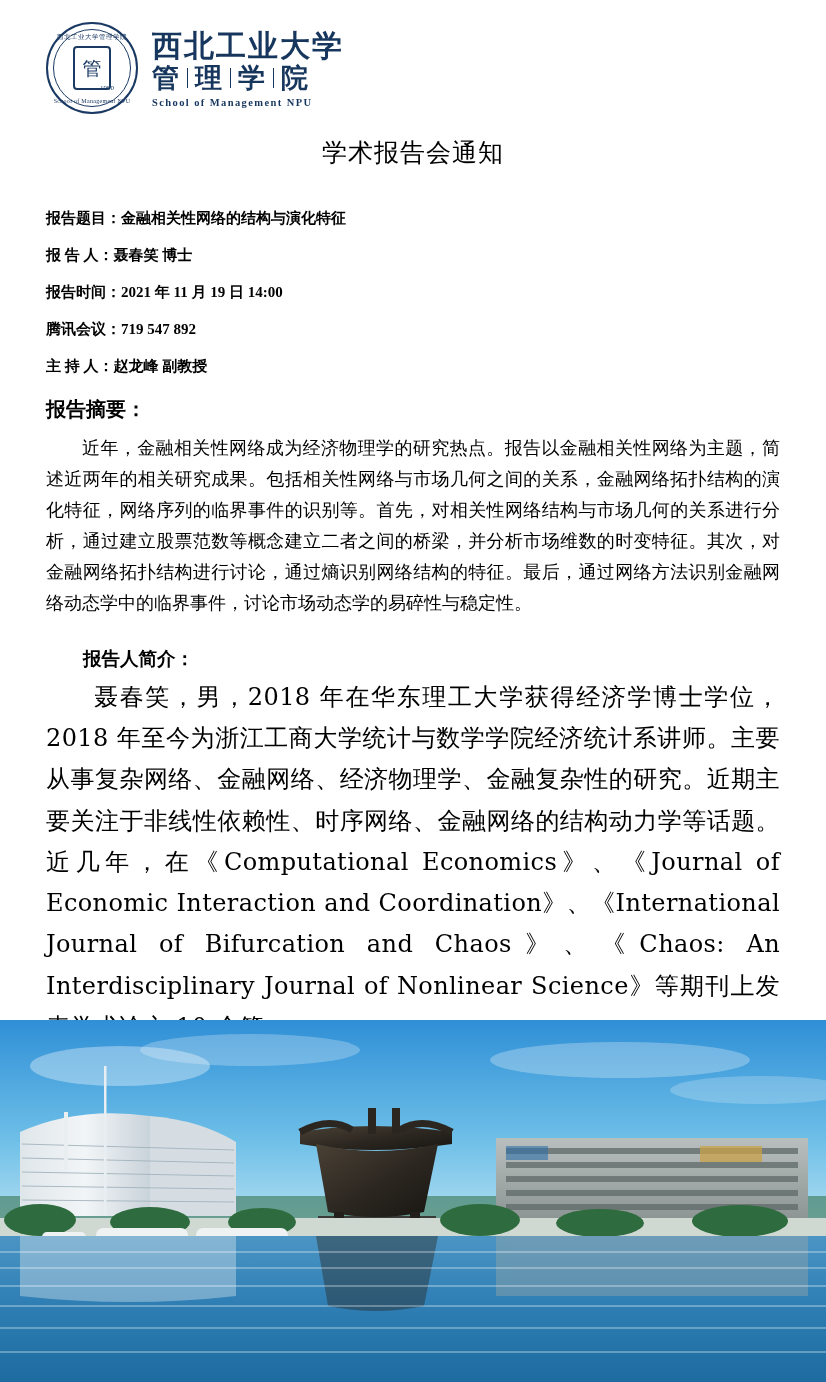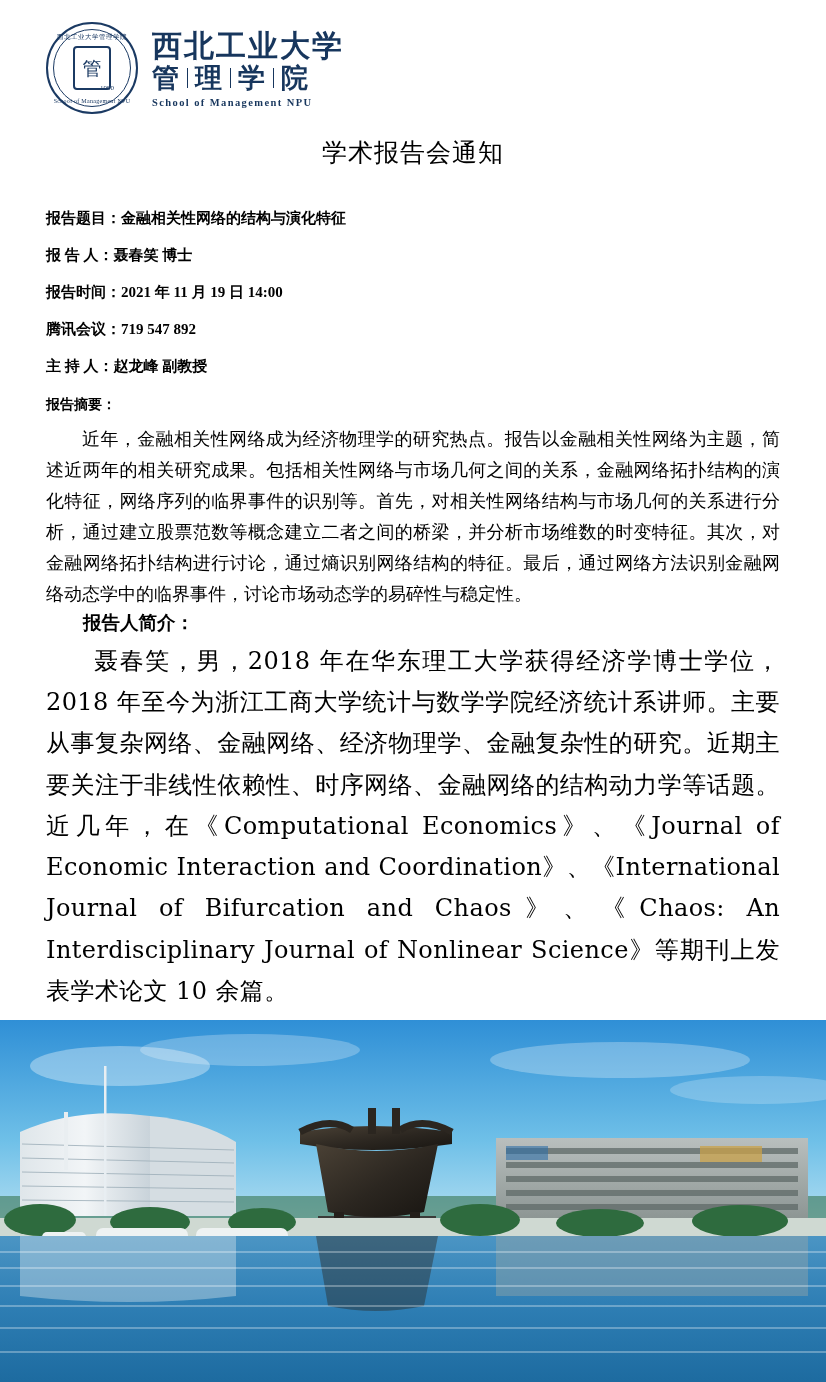--- a/index.html
+++ b/index.html
@@ -162,34 +162,34 @@
   .meta-label {
     display: inline-block;
   }
   .meta-value {
     font-weight: bold;
   }
 
   
   .section-head {
     margin: 20px 46px 0 46px;
-    font-size: 14px;
+    font-size: 20px;
     font-weight: bold;
     color: #000;
   }
   .para {
     margin: 10px 46px 0 46px;
     font-size: 18px;
     line-height: 1.72;
     text-align: justify;
     text-indent: 2em;
     color: #000;
   }
   .sub-head {
-    margin: 0 46px 0 46px;
+    margin: 27px 46px 0 46px;
     font-size: 18.5px;
     font-weight: bold;
     text-indent: 2em;
     color: #000;
   }
   .bio {
     margin: 6px 46px 0 46px;
     font-size: 24px;
     line-height: 1.72;
     text-align: justify;

